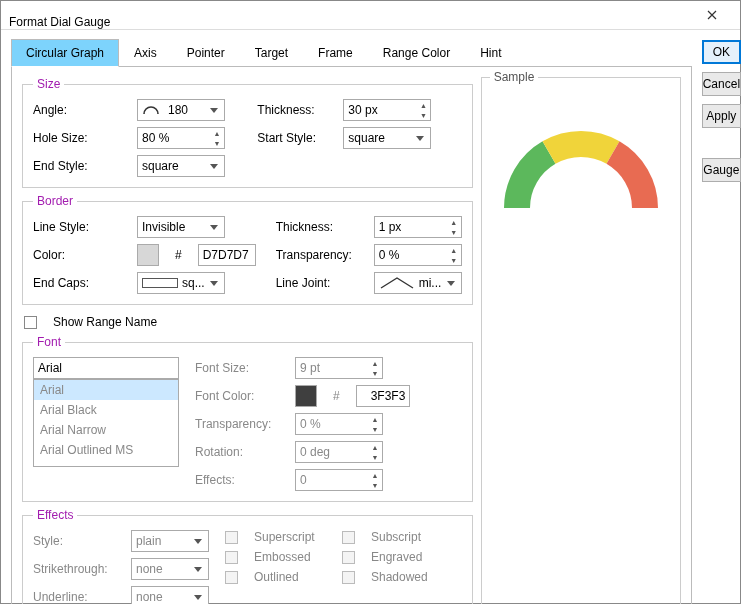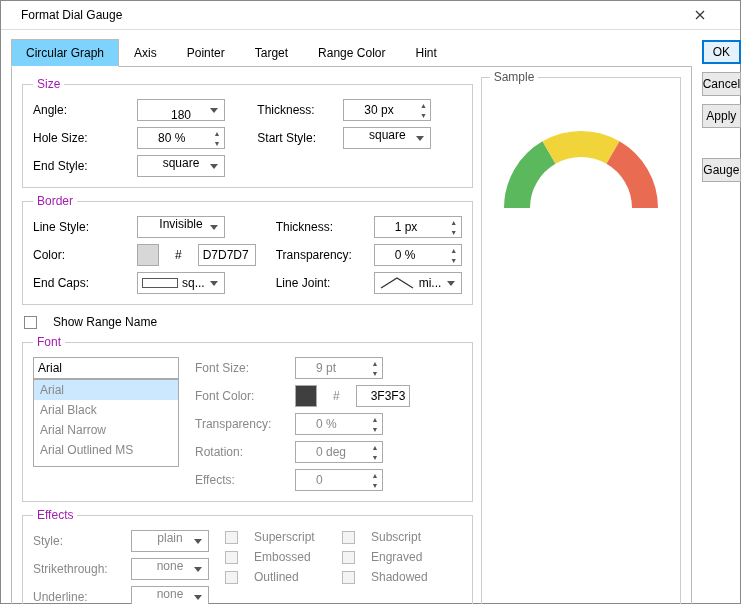--- a/index.html
+++ b/index.html
@@ -1,18 +1,18 @@
 <!DOCTYPE html>
 <html><head>
 <meta charset="utf-8">
 <style>
   * { box-sizing: border-box; font-family: "Segoe UI", Tahoma, sans-serif; font-size: 12px; }
   body { margin: 0; background: #fff; }
   .window { width: 741px; height: 604px; border: 1px solid #888; background: #fff; position: relative; display: flex; flex-direction: column; }
-  .titlebar { height: 30px; background: #fff; display: flex; align-items: center; padding: 0 20px; border-bottom: 1px solid #ddd; }
+  .titlebar { height: 30px; background: #fff; display: flex; align-items: flex-end; padding: 0 8px; border-bottom: 1px solid #ddd; }
   .titlebar .title { flex: 1; }
   .close-btn { width: 40px; height: 28px; display: flex; align-items: center; justify-content: center; cursor: pointer; }
   .body { flex: 1; display: flex; padding: 8px 10px 10px 10px; gap: 10px; }
   .main-col { flex: 1; display: flex; flex-direction: column; }
   .side-col { width: 72px; display: flex; flex-direction: column; gap: 8px; padding-top: 2px; }
   .btn { height: 24px; border: 1px solid #adadad; background: #e9e9e9; cursor: pointer; display: flex; align-items: center; justify-content: center; }
   .btn.primary { border: 2px solid #0078d7; background: #e5f1fb; }
   .tabs { display: flex; border-bottom: 1px solid #bbb; position: relative; }
   .tab { padding: 6px 14px; border: 1px solid transparent; border-bottom: none; cursor: pointer; position: relative; top: 1px; }
   .tab.active { border-color: #bbb; background: #7dd3fc; border-bottom: 1px solid #fff; }
@@ -20,23 +20,23 @@
   .left-panel { flex: 1; display: flex; flex-direction: column; gap: 6px; }
   .sample-panel { width: 200px; }
   fieldset { border: 1px solid #ccc; margin: 0; padding: 8px 10px 10px 10px; }
   fieldset.disabled { color: #888; }
   legend { padding: 0 4px; color: #a21caf; }
   .row { display: flex; align-items: center; gap: 16px; margin-bottom: 6px; }
   .row:last-child { margin-bottom: 0; }
   .lbl { width: 88px; }
   .lbl-s { width: 70px; }
   .input, select { height: 22px; border: 1px solid #aaa; background: #fff; padding: 0 4px; }
-  .combo { width: 88px; height: 22px; border: 1px solid #aaa; background: #fff; display: flex; align-items: center; padding: 0 4px; position: relative; cursor: pointer; flex-direction: column; }
+  .combo { width: 88px; height: 22px; border: 1px solid #aaa; background: #fff; display: flex; align-items: center; padding: 0 4px; position: relative; cursor: pointer; }
   .combo::after { content: ""; position: absolute; right: 6px; top: 8px; border-left: 4px solid transparent; border-right: 4px solid transparent; border-top: 5px solid #555; }
-  .spinner { width: 88px; height: 22px; border: 1px solid #aaa; background: #fff; display: flex; align-items: center; padding: 0 20px; position: relative; }
+  .spinner { width: 88px; height: 22px; border: 1px solid #aaa; background: #fff; display: flex; align-items: center; padding: 0 4px; position: relative; }
   .spin-btns { position: absolute; right: 0; top: 0; bottom: 0; width: 14px; display: flex; flex-direction: column; }
   .spin-btns div { flex: 1; display: flex; align-items: center; justify-content: center; font-size: 7px; color: #555; cursor: pointer; }
   .two-col { display: flex; gap: 20px; }
   .two-col > div { flex: 1; }
   .swatch { width: 22px; height: 22px; border: 1px solid #aaa; background: #d7d7d7; cursor: pointer; }
   .checkbox { width: 13px; height: 13px; border: 1px solid #888; background: #fff; display: inline-block; cursor: pointer; }
   .checkbox.disabled { border-color: #bbb; background: #f4f4f4; }
   .font-search { width: 146px; }
   .font-list { width: 146px; height: 88px; border: 1px solid #aaa; overflow-y: scroll; background: #fff; }
   .font-list .opt { padding: 3px 6px; cursor: pointer; }
@@ -63,20 +63,21 @@
   </div>
 
   <div class="body">
     <div class="main-col">
 
       <div class="tabs">
         <div class="tab active">Circular Graph</div>
         <div class="tab">Axis</div>
         <div class="tab">Pointer</div>
         <div class="tab">Target</div>
+        <div class="tab">Frame</div>
         <div class="tab">Range Color</div>
         <div class="tab">Hint</div>
       </div>
 
       <div class="tab-panel">
         <div class="left-panel">
 
           <fieldset>
             <legend>Size</legend>
             <div class="two-col">

